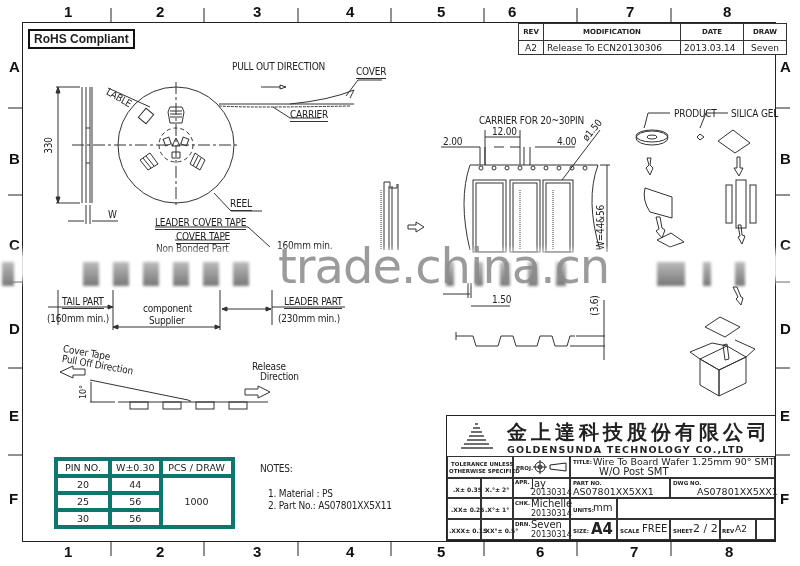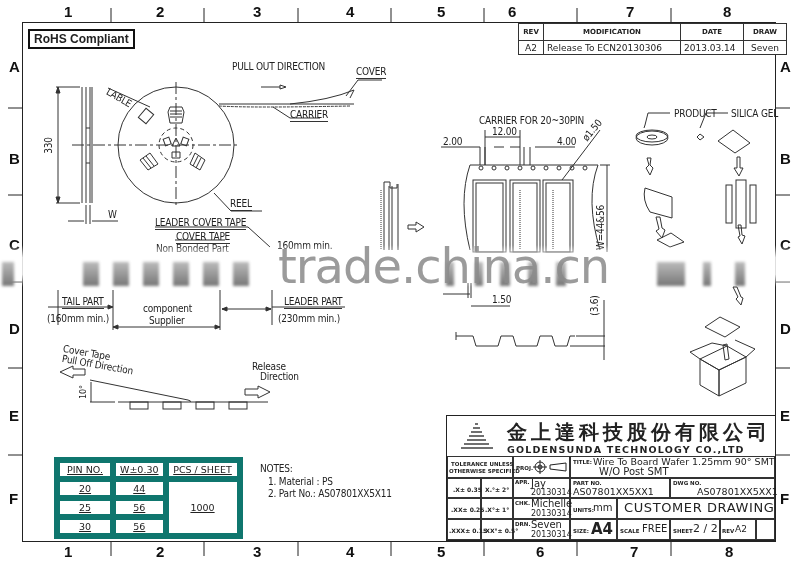--- a/index.html
+++ b/index.html
@@ -6,21 +6,21 @@
   body{width:800px;height:566px;position:relative;overflow:hidden;font-family:"DejaVu Sans",sans-serif;color:#222;}
   .abs{position:absolute;}
   .zone-num{position:absolute;font:bold 15px "Liberation Sans",sans-serif;color:#111;}
   .zone-let{position:absolute;font:bold 15px "Liberation Sans",sans-serif;color:#111;}
   .lbl{position:absolute;font:10px "DejaVu Sans Condensed","DejaVu Sans",sans-serif;color:#222;white-space:nowrap;letter-spacing:-0.2px;}
   .ul{border-bottom:1px solid #333;padding-bottom:1px;}
   .rohs{position:absolute;left:28px;top:29px;border:2px solid #111;font:bold 12px "Liberation Sans",sans-serif;padding:1px 4px;background:#fff;}
   table{border-collapse:collapse;}
   .rev td{border:1px solid #333;font:9px "DejaVu Sans",sans-serif;padding:0 3px;height:13px;white-space:nowrap;}
   .rev th{border:1px solid #333;font:bold 7px "DejaVu Sans",sans-serif;height:14px;}
-  .pin td,.pin th{border:6px solid #0f766e;font:9.5px "DejaVu Sans",sans-serif;text-align:center;padding:0 4px;height:13px;font-weight:normal;text-decoration:underline;}
+  .pin td,.pin th{border:4px solid #0f766e;font:9.5px "DejaVu Sans",sans-serif;text-align:center;padding:0 4px;height:13px;font-weight:normal;}
   .tb{position:absolute;border:1.5px solid #222;background:#fff;}
   .tb .cell{position:absolute;border:1px solid #333;box-sizing:border-box;overflow:hidden;}
   .tiny{font:bold 5.5px "DejaVu Sans",sans-serif;position:absolute;}
   .tbtext{position:absolute;font:9.5px "DejaVu Sans",sans-serif;white-space:nowrap;}
   .watermark{position:absolute;left:0;top:245px;width:800px;height:42px;
     background:linear-gradient(to bottom,rgba(255,255,255,0),rgba(255,255,255,0.85) 30%,rgba(255,255,255,0.85) 70%,rgba(255,255,255,0));}
   .wm-text{position:absolute;left:278px;top:238px;font:48px "DejaVu Sans",sans-serif;color:#8a8a8a;opacity:0.85;letter-spacing:-1px;}
   .blur-bar{position:absolute;top:262px;height:24px;width:16px;background:linear-gradient(#bbb,#777);filter:blur(1.5px);}
 </style>
 </head>
@@ -357,41 +357,41 @@
     <div class="blur-bar" style="left:735px;width:10px"></div>
   <div class="blur-bar" style="left:2px;width:12px"></div>
 </div>
 <div class="wm-text">trade.china.cn</div>
 
 <table class="pin abs" style="left:54px;top:457px">
   <tbody>
       <tr>
     <th style="width:42px">PIN NO.</th>
     <th style="width:34px">W±0.30</th>
-    <th style="width:60px">PCS / SHEET</th>
+    <th style="width:60px">PCS / DRAW</th>
   </tr>
   <tr>
     <td>20</td>
     <td>44</td>
     <td rowspan="3">1000</td>
   </tr>
   <tr>
     <td>25</td>
     <td>56</td>
   </tr>
   <tr>
     <td>30</td>
     <td>56</td>
   </tr>
 </tbody>
   </table>
 
 <div class="abs" style="left:260px;top:463px">
   <div class="lbl" style="position:static">NOTES:</div>
-  <div class="lbl" style="position:static;padding-left:8px;margin-top:2px">1. Material : PS</div>
+  <div class="lbl" style="position:static;padding-left:8px;margin-top:14px">1. Material : PS</div>
   <div class="lbl" style="position:static;padding-left:8px;margin-top:1px">2. Part No.: AS07801XX5X11</div>
 </div>
 
 <div class="tb" style="left:446px;top:415px;width:328px;height:124px;">
 
   <svg class="abs" style="left:10px;top:5px" width="40" height="30">
     <g stroke="#222" stroke-width="1.3">
       <line x1="18" y1="3" x2="21" y2="3"></line>
         <line x1="16" y1="7" x2="23" y2="7"></line>
       <line x1="14" y1="11" x2="25" y2="11"></line>
@@ -461,21 +461,20 @@
   <span class="tbtext" style="left:84px;top:103px;font-size:10px">Seven</span>
   <span class="tbtext" style="left:84px;top:114px;font-size:8px">20130314</span>
 
   <span class="tiny" style="left:126px;top:64px">PART NO.</span>
   <span class="tbtext" style="left:126px;top:70px;font-size:9.5px">AS07801XX5XX1</span>
   <span class="tiny" style="left:226px;top:64px">DWG NO.</span>
   <span class="tbtext" style="left:250px;top:70px;font-size:9.5px">AS07801XX5XX1</span>
 
   <span class="tiny" style="left:126px;top:91px">UNITS:</span>
   <span class="tbtext" style="left:146px;top:86px;font-size:10px">mm</span>
-  <span class="tbtext" style="left:177px;top:84px;font-size:13px;letter-spacing:0.6px">CUSTOMER DRAWING</span>
 
   <span class="tiny" style="left:126px;top:112px">SIZE:</span>
   <span class="tbtext" style="left:144px;top:104px;font-size:15px;font-weight:bold">A4</span>
   <span class="tiny" style="left:173px;top:112px">SCALE</span>
   <span class="tbtext" style="left:195px;top:107px;font-size:10px">FREE</span>
   <span class="tiny" style="left:226px;top:112px">SHEET</span>
   <span class="tbtext" style="left:246px;top:106px;font-size:11px">2 / 2</span>
   <span class="tiny" style="left:275px;top:112px">REV</span>
   <span class="tbtext" style="left:288px;top:108px;font-size:9px">A2</span>
 </div>

